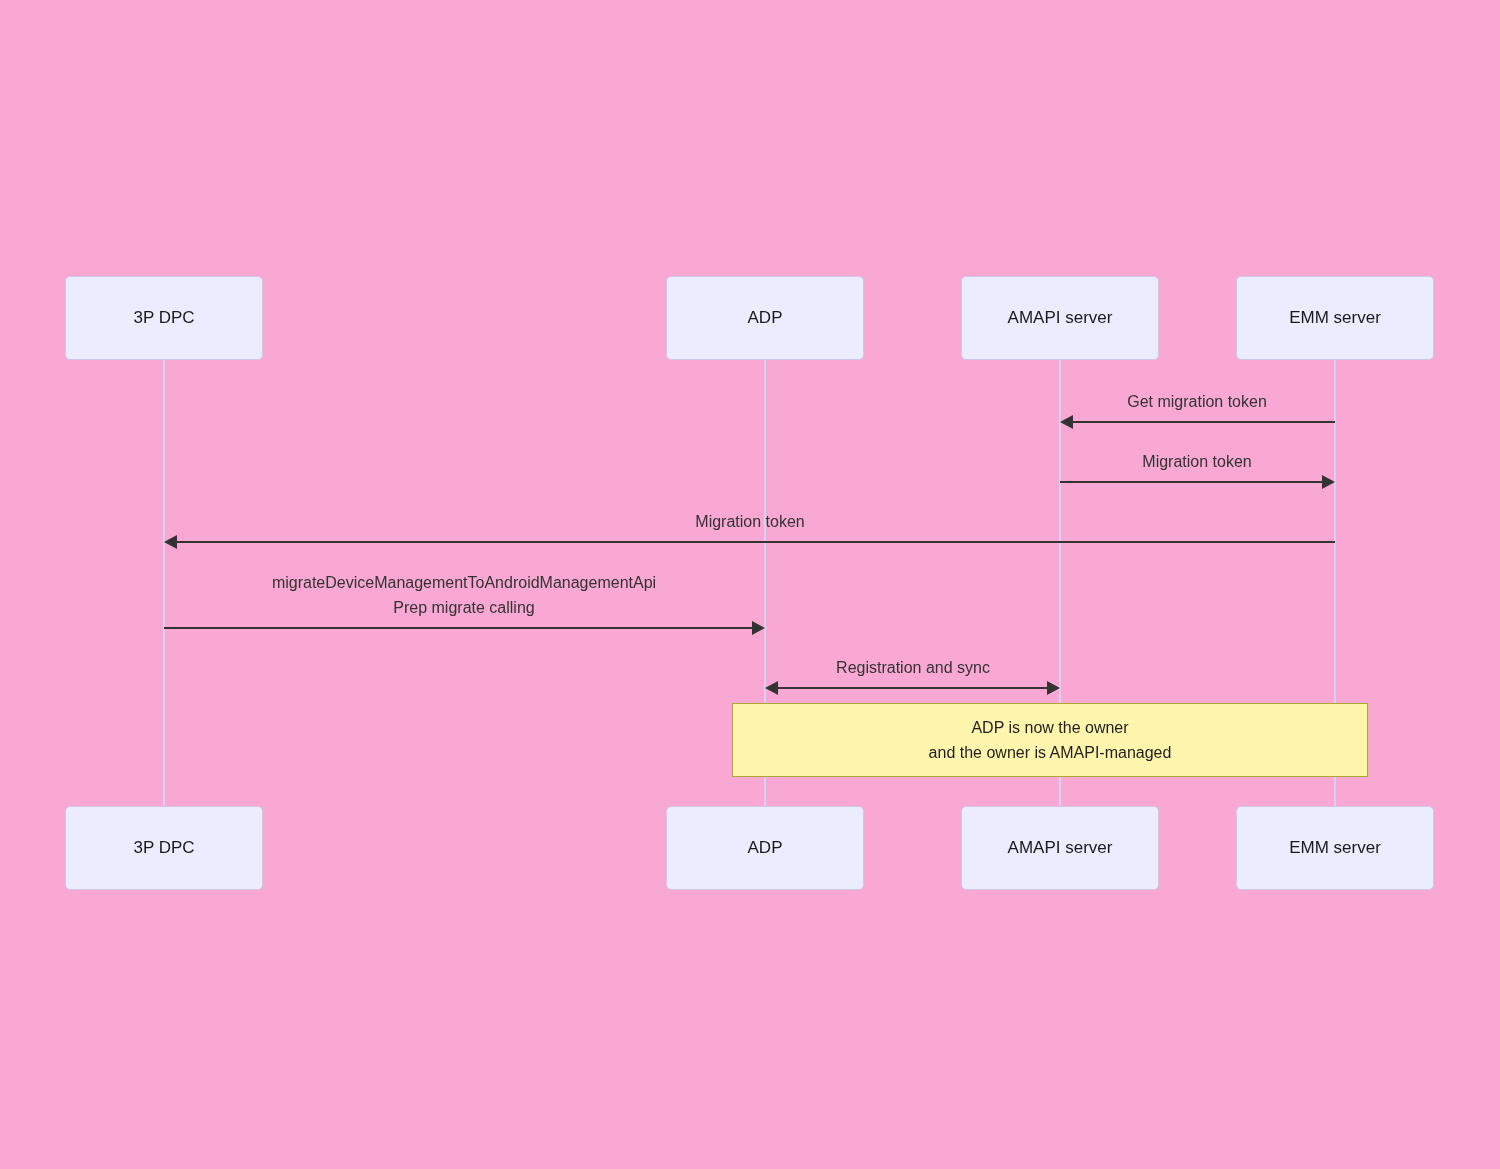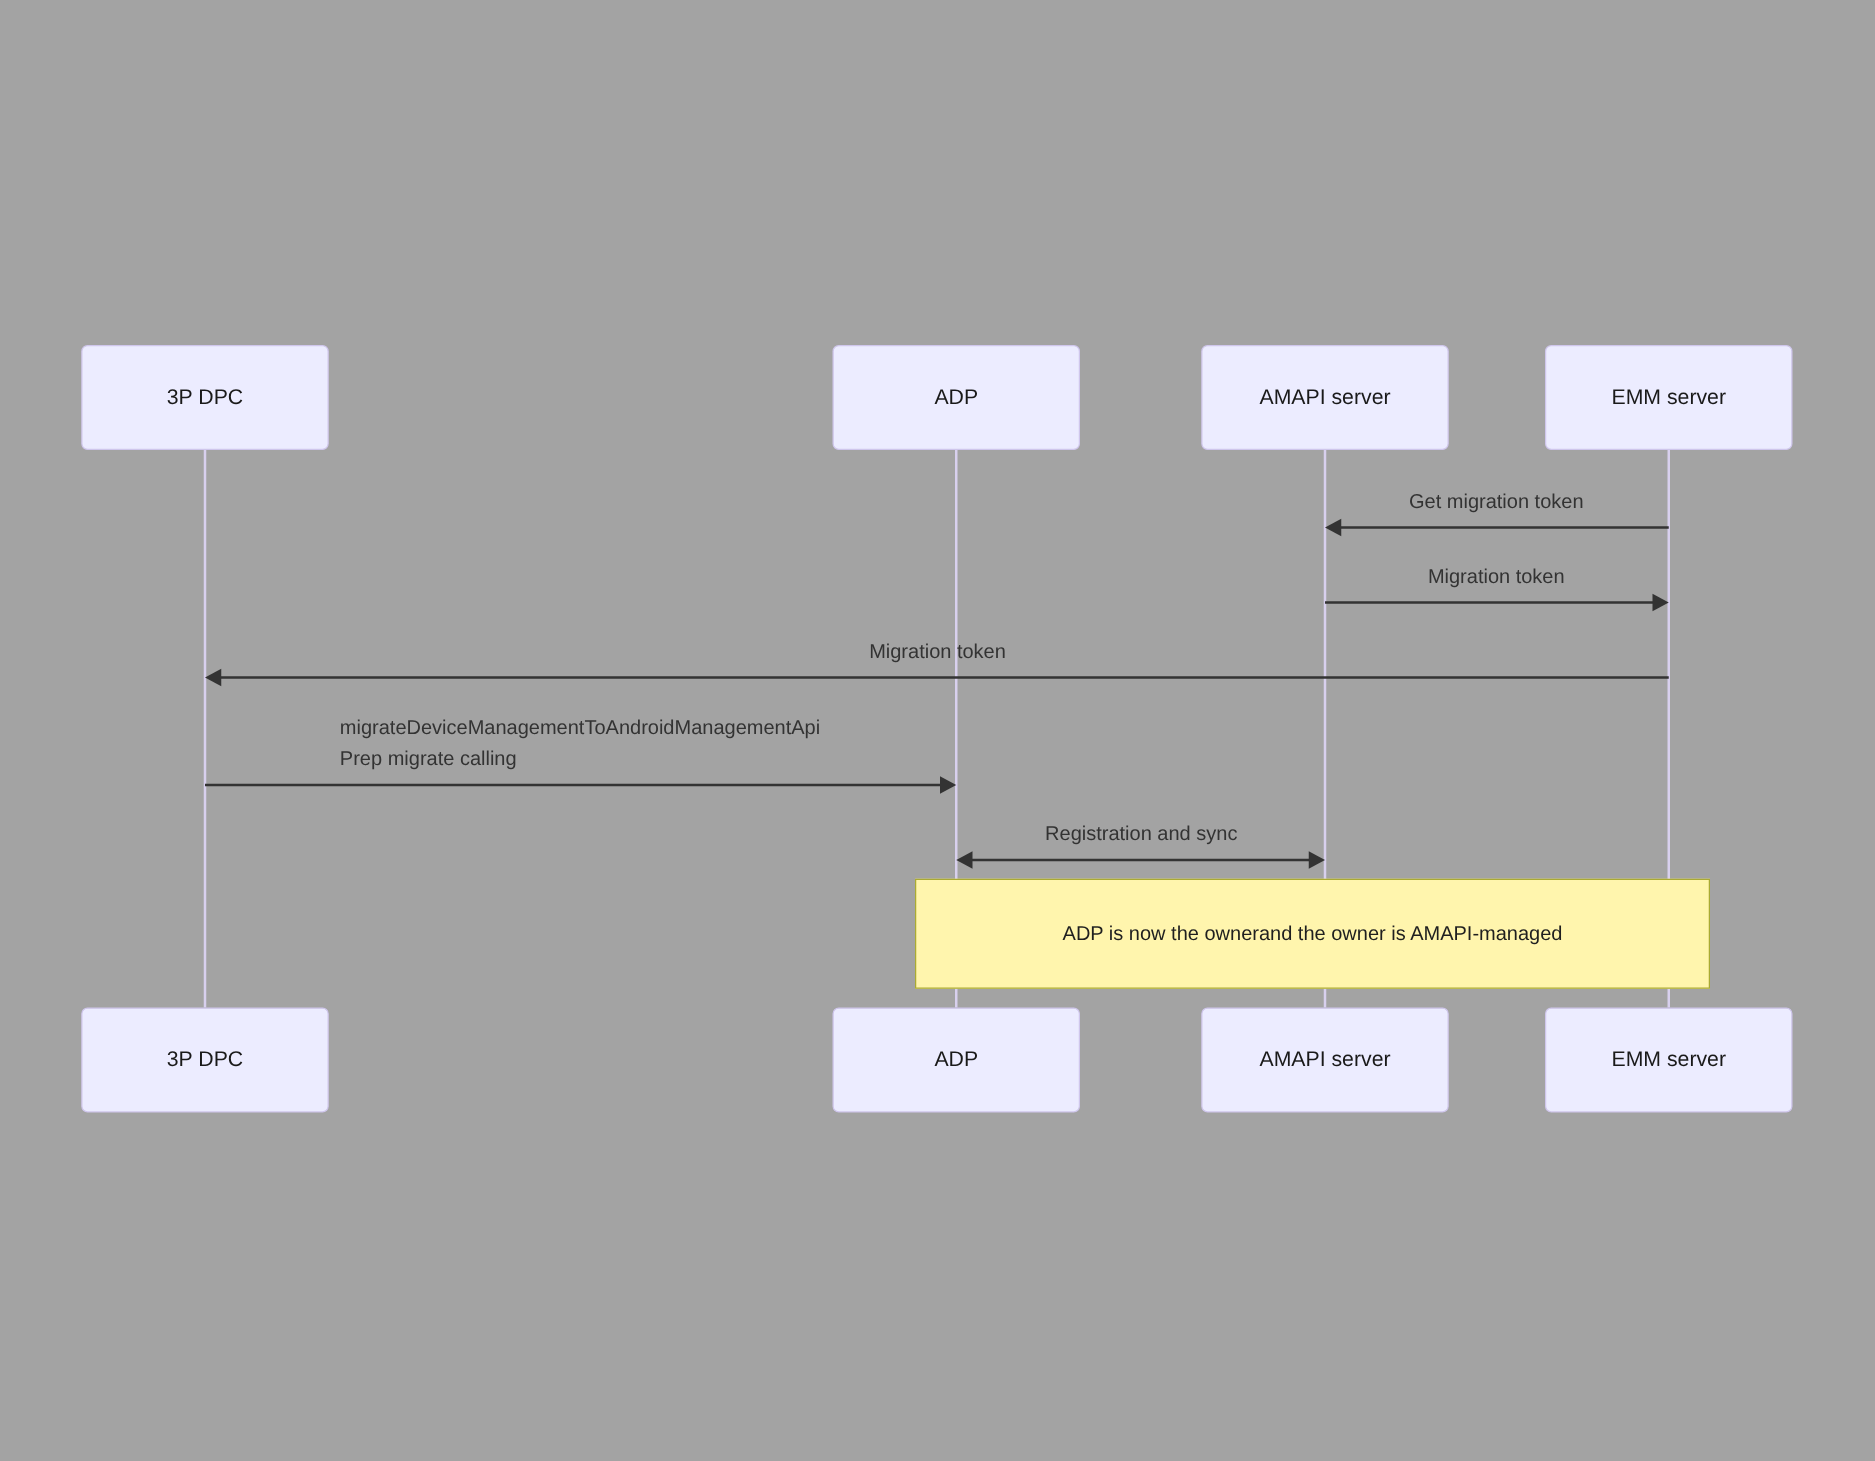--- a/index.html
+++ b/index.html
@@ -5,21 +5,21 @@
   html, body {
     margin: 0;
     padding: 0;
     background: #ffffff;
     font-family: "Liberation Sans", sans-serif;
   }
   .stage {
     position: relative;
     width: 1500px;
     height: 1169px;
-    background: #a3a3a3;
+    background: #f9a8d4;
     overflow: hidden;
   }
   
   .actor {
     position: absolute;
     width: 198px;
     height: 84px;
     box-sizing: border-box;
     background: #ECECFF;
     border: 1px solid #CFC6EC;
@@ -67,39 +67,40 @@
     right: 0;
     top: 1px;
     width: 0; height: 0;
     border-top: 7px solid transparent;
     border-bottom: 7px solid transparent;
     border-left: 13px solid #333333;
   }
   .msg-label {
     position: absolute;
     transform: translateX(-50%);
+    text-align: center;
     font-size: 16px;
     line-height: 20px;
     color: #333333;
     white-space: nowrap;
   }
   .msg-label.two-line { line-height: 25px; }
   .msg-label div { white-space: nowrap; }
   
   .note {
     position: absolute;
     left: 732px;
     top: 703px;
     width: 636px;
-    height: 88px;
+    height: 74px;
     box-sizing: border-box;
     background: #FFF5AD;
     border: 1px solid #AAAA33;
     display: flex;
-    flex-direction: row;
+    flex-direction: column;
     align-items: center;
     justify-content: center;
     font-size: 16px;
     line-height: 25px;
     color: #1f1f1f;
     text-align: center;
   }
 </style>
 </head>
 <body>

